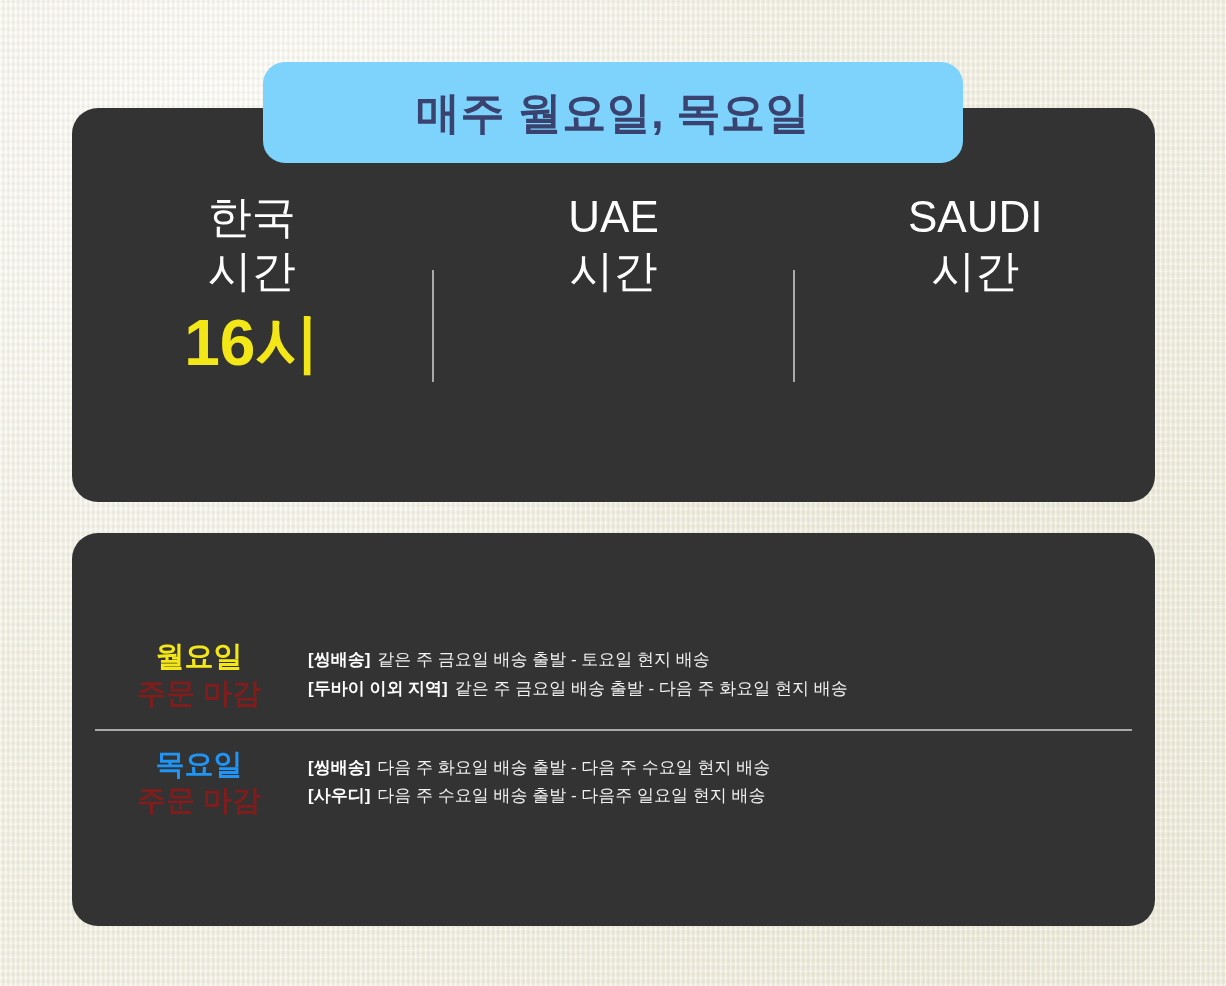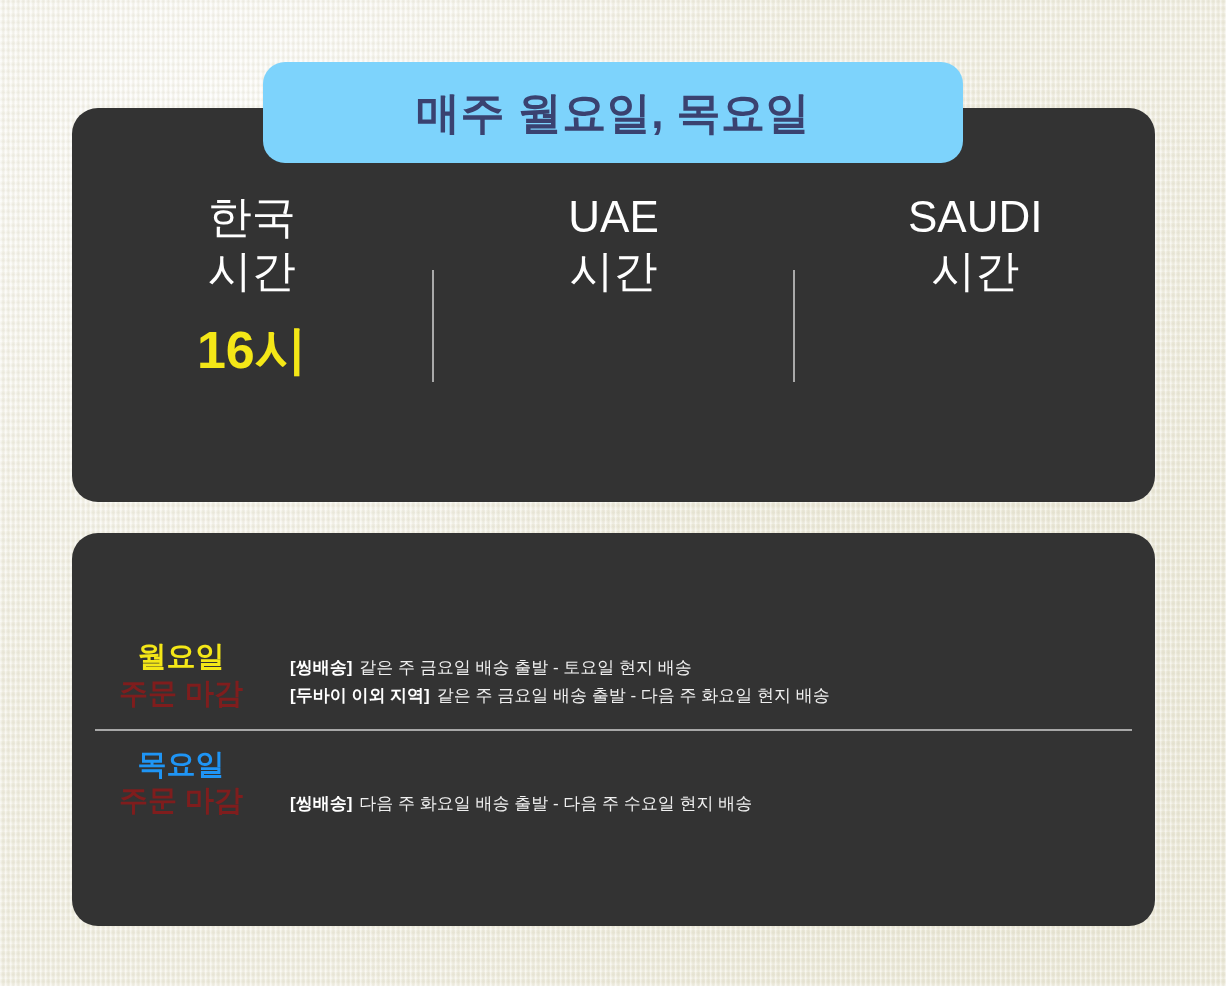--- a/index.html
+++ b/index.html
@@ -86,24 +86,24 @@
   .zone-name {
     color: #ffffff;
     font-size: 44px;
     font-weight: normal;
     line-height: 1.22;
     text-align: center;
     white-space: pre-line;
   }
   .zone-hour {
     color: #f4e717;
-    font-size: 52px;
+    font-size: 64px;
     font-weight: bold;
     line-height: 1;
-    margin-top: 27px;
+    margin-top: 14px;
     text-align: center;
     white-space: nowrap;
   }
   .v-div {
     width: 2px;
     align-self: flex-start;
     margin-top: 80px;
     height: 112px;
     background: #a9a9a9;
     flex: 0 0 2px;
@@ -125,22 +125,22 @@
     height: 393px;
     z-index: 2;
     display: flex;
     flex-direction: column;
     justify-content: center;
     padding: 10px 0;
     box-sizing: border-box;
   }
   .sched-row {
     display: flex;
-    align-items: flex-end;
-    padding: 16px 0 18px 0;
+    align-items: center;
+    padding: 16px 0 18px 18px;
   }
   .day-label {
     flex: 0 0 218px;
     text-align: center;
     line-height: 1.2;
   }
   .day-name {
     display: block;
     font-size: 29px;
     font-weight: bold;
@@ -229,17 +229,20 @@
 
     <div class="sched-row">
       <div class="day-label">
         <span class="day-name thu">목요일</span>
         <span class="day-sub">주문 마감</span>
       </div>
       <div class="lines">
         <div class="line">
           <span class="tag">[씽배송]</span><span>다음 주 화요일 배송 출발 - 다음 주 수요일 현지 배송</span>
         </div>
+        <div class="line">
+          <span class="tag">[사우디]</span><span>다음 주 수요일 배송 출발 - 다음주 일요일 현지 배송</span>
+        </div>
       </div>
     </div>
 
   </div>
 </div>
 
 </body></html>

